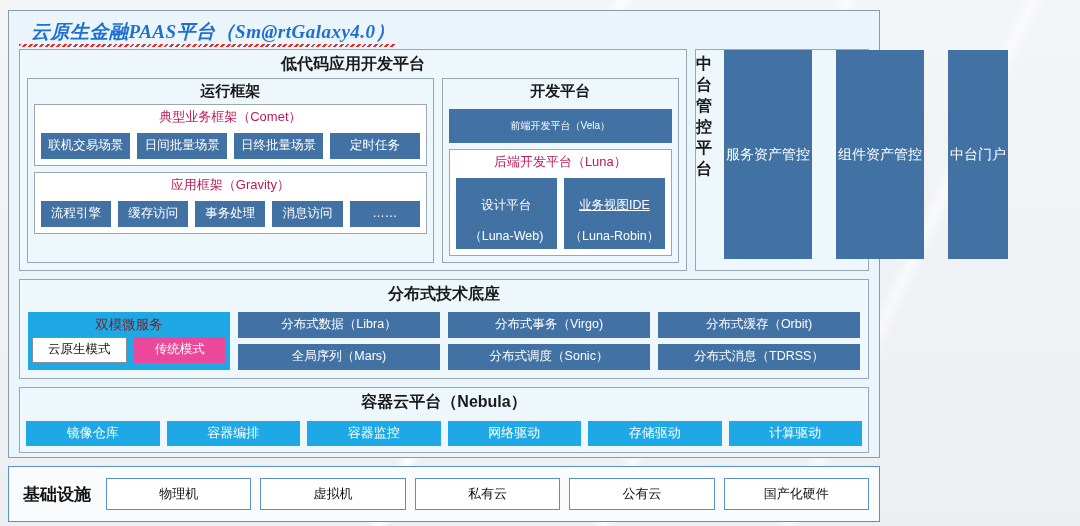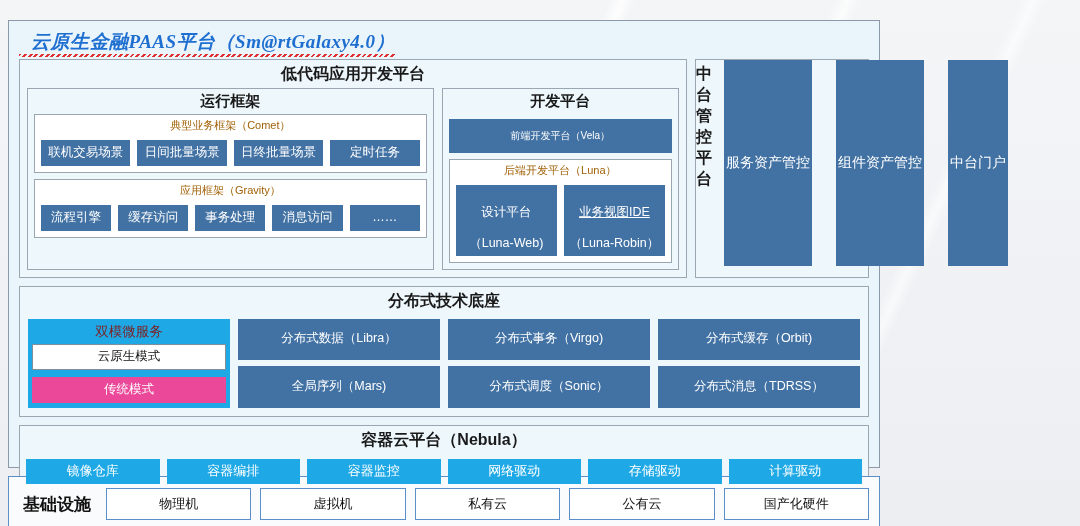--- a/index.html
+++ b/index.html
@@ -11,21 +11,21 @@
   }
   
   .bg-watermark{
     position:absolute;inset:0;pointer-events:none;z-index:0;
     background:
       linear-gradient(115deg, rgba(255,255,255,0) 0%, rgba(255,255,255,0) 46%, rgba(255,255,255,.85) 47%, rgba(255,255,255,0) 48%),
       linear-gradient(115deg, rgba(255,255,255,0) 0%, rgba(255,255,255,0) 63%, rgba(255,255,255,.7) 64%, rgba(255,255,255,0) 65%),
       linear-gradient(115deg, rgba(255,255,255,0) 0%, rgba(255,255,255,0) 77%, rgba(255,255,255,.6) 78%, rgba(255,255,255,0) 79%),
       linear-gradient(180deg,#f4f5f7 0%, #eceef1 100%);
   }
-  .page{position:relative;z-index:1;width:888px;height:526px;box-sizing:border-box;padding:20px 8px 0 8px;}
+  .page{position:relative;z-index:1;width:888px;height:526px;box-sizing:border-box;padding:10px 8px 0 8px;}
 
   
   .platform{
     box-sizing:border-box;
     border:1px solid #8a9aa8;
     background:#eaf4fb;
     padding:6px 10px 10px 10px;
     height:448px;
   }
   .platform-title{
@@ -50,21 +50,21 @@
     box-sizing:border-box;
     border:1px solid #9aa7b2;
     background:#ffffff;
   }
   .box.tinted{background:#eef7fc;}
   .hdr{
     text-align:center;font-weight:bold;color:#1a1a1a;
   }
   .hdr.h1{font-size:16px;padding:4px 0 3px;}
   .hdr.h2{font-size:15px;padding:3px 0 3px;}
-  .hdr.h3{font-size:11px;font-weight:normal;padding:3px 0 2px;color:#a16207;}
+  .hdr.h3{font-size:13px;font-weight:normal;padding:3px 0 2px;color:#be185d;}
 
   
   .chip{
     box-sizing:border-box;
     background:#4272a4;
     color:#ffffff;
     font-size:12.5px;
     text-align:center;
     display:flex;align-items:center;justify-content:center;
     padding:4px 2px;
@@ -98,21 +98,21 @@
 
   
   .dist{margin-top:8px;}
   .dist-grid{display:flex;gap:8px;padding:4px 8px 8px 8px;}
   .dist-cell{flex:1;display:flex;flex-direction:column;gap:6px;}
   .dualmode{
     flex:1;background:#1ea9e6;display:flex;flex-direction:column;
     padding:2px 4px 5px 4px;box-sizing:border-box;
   }
   .dualmode-title{color:#7f1d1d;text-align:center;font-size:13.5px;padding:2px 0 3px;}
-  .dualmode-row{display:flex;gap:7px;flex-direction:column;}
+  .dualmode-row{display:flex;gap:7px;}
 
   
   .nebula{margin-top:8px;}
   .nebula .row .chip{min-height:25px;font-size:13px;}
 
   
   .infra{
     box-sizing:border-box;margin-top:8px;height:56px;
     border:1px solid #5b8fc9;background:#fafbfc;
     display:flex;align-items:center;gap:9px;padding:0 10px;

